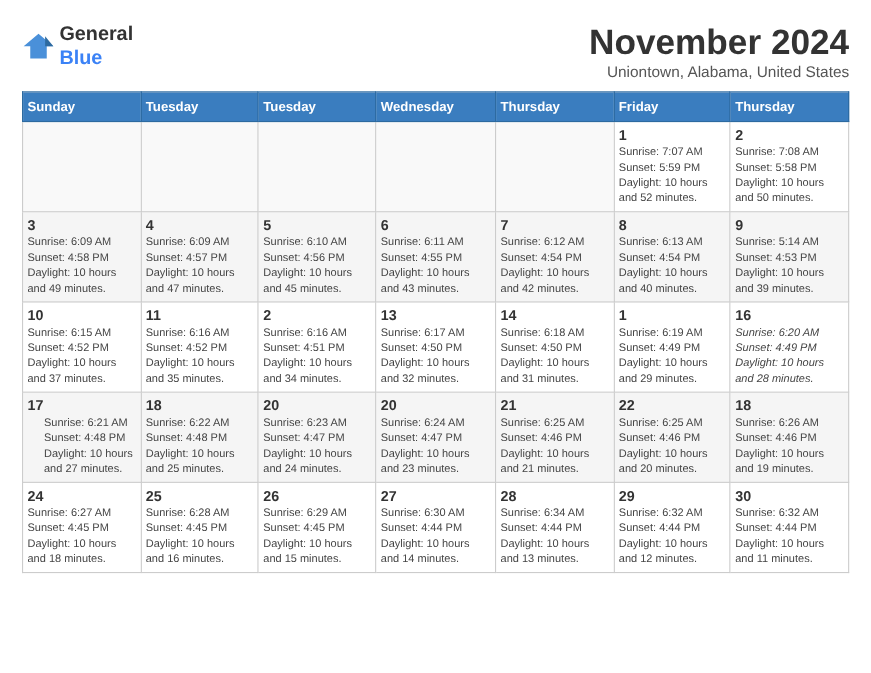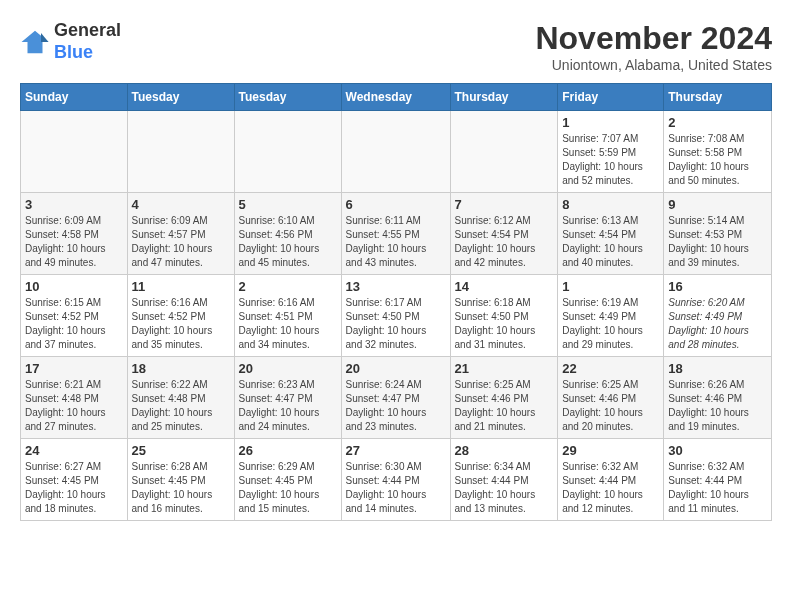--- a/index.html
+++ b/index.html
@@ -229,21 +229,21 @@
           <td>
             <div class="day-number">16</div>
             <div class="day-info" style="white-space: pre-line; font-style: italic;">Sunrise: 6:20 AM
 Sunset: 4:49 PM
 Daylight: 10 hours and 28 minutes.</div>
           </td>
         </tr>
         <tr>
           <td>
             <div class="day-number">17</div>
-            <div class="day-info" style="white-space: pre-line;">Sunrise: 6:21 AM
+            <div class="day-info" style="white-space: pre-line; margin-left: 15px;">Sunrise: 6:21 AM
 Sunset: 4:48 PM
 Daylight: 10 hours and 27 minutes.</div>
           </td>
           <td>
             <div class="day-number">18</div>
             <div class="day-info" style="white-space: pre-line;">Sunrise: 6:22 AM
 Sunset: 4:48 PM
 Daylight: 10 hours and 25 minutes.</div>
           </td>
           <td>

